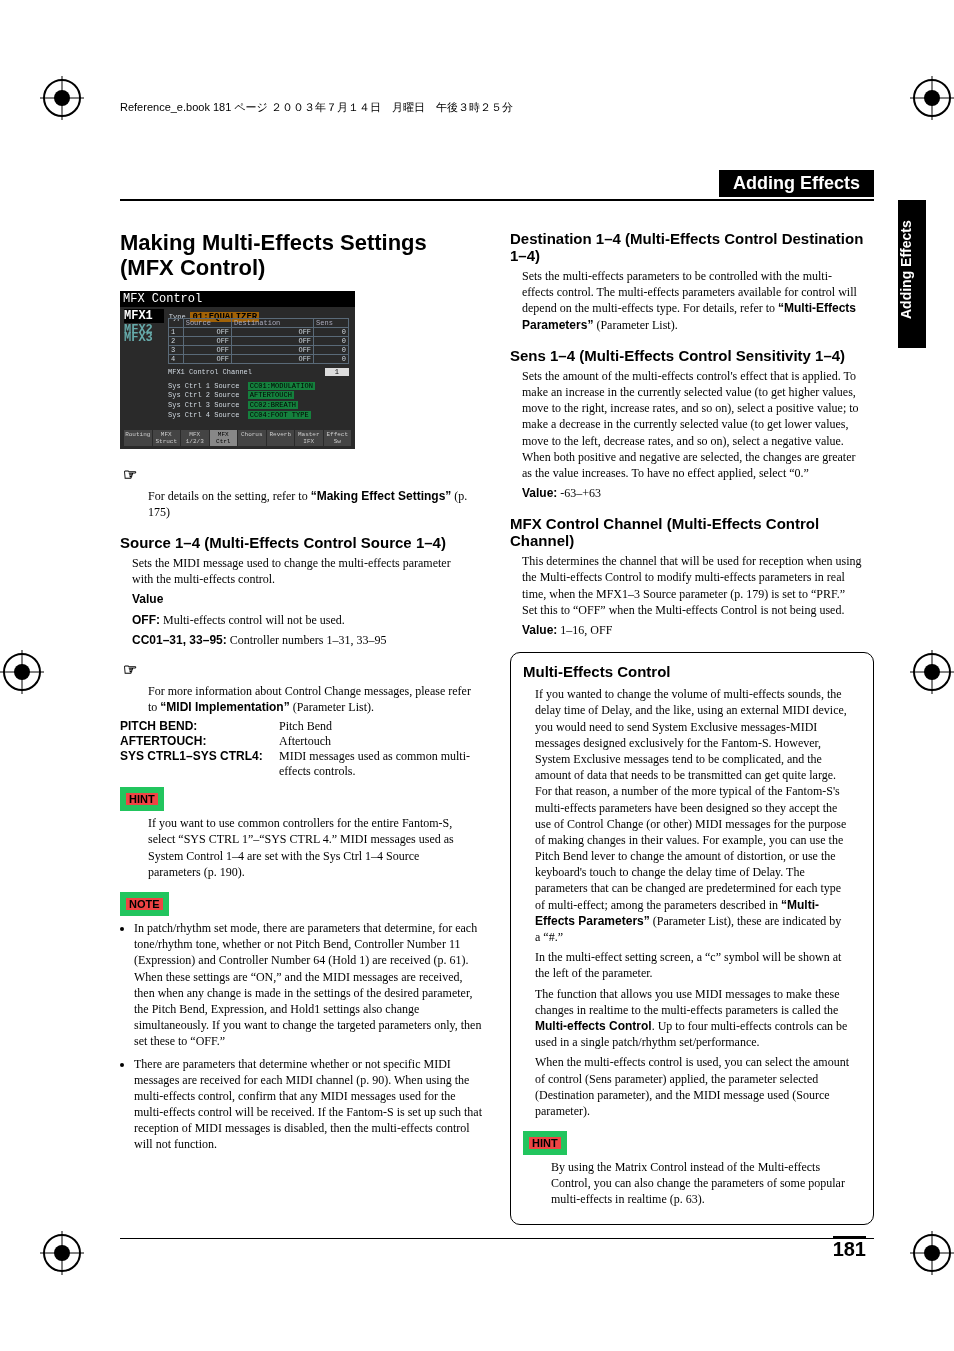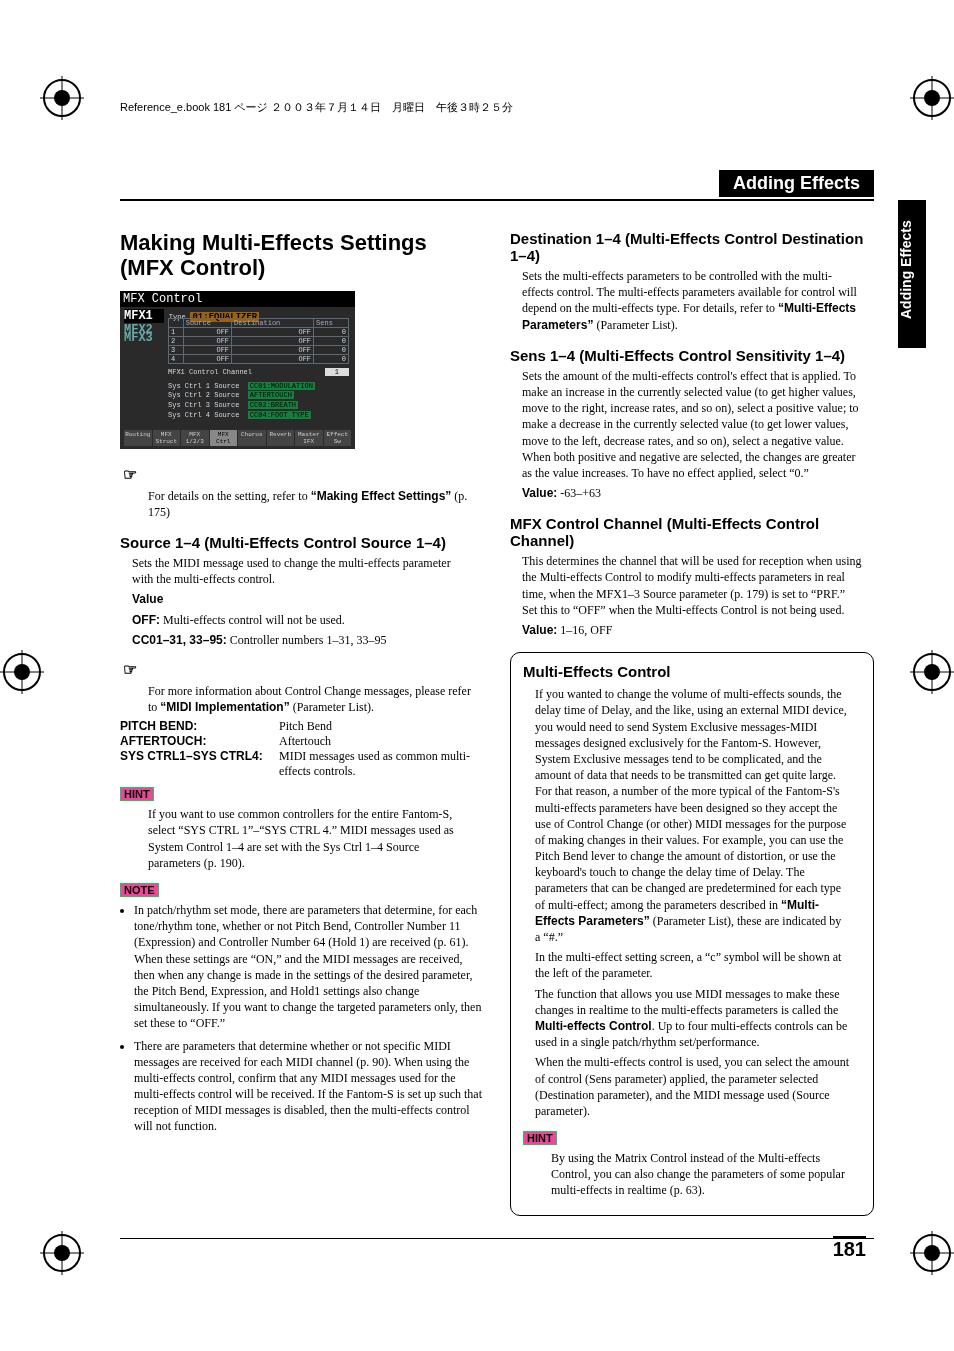--- a/index.html
+++ b/index.html
@@ -88,24 +88,24 @@
   p { margin: 4px 12px; line-height: 1.35; }
   .bold { font-weight: bold; font-family: Arial, sans-serif; font-size: 12px;}
   .kv-row { display: flex; }
   .kv-row .k { width: 159px; font-weight: bold; font-family: Arial, sans-serif; font-size: 12px;}
   .kv-row .v { flex: 1; }
   .ref-icon, .hint-icon, .note-icon {
     display: inline-block;
     font-family: Arial, sans-serif;
     font-size: 11px;
     font-weight: bold;
-    border: 1px solid #22c55e;
+    border: 6px solid #22c55e;
     padding: 0 3px;
     margin-top: 8px;
-    background: #ec4899;
+    background: #ef4444;
   }
   .ref-icon { background: #fff; border: none; font-size: 16px; }
   .indent { margin-left: 28px; }
   ul.bullets { margin: 4px 0 4px 14px; padding: 0; }
   ul.bullets li { margin-bottom: 6px; line-height: 1.35;}
   .ital { font-style: italic; }
   .boxed {
     border: 1px solid #000;
     border-radius: 10px;
     padding: 10px 12px 12px 12px;

